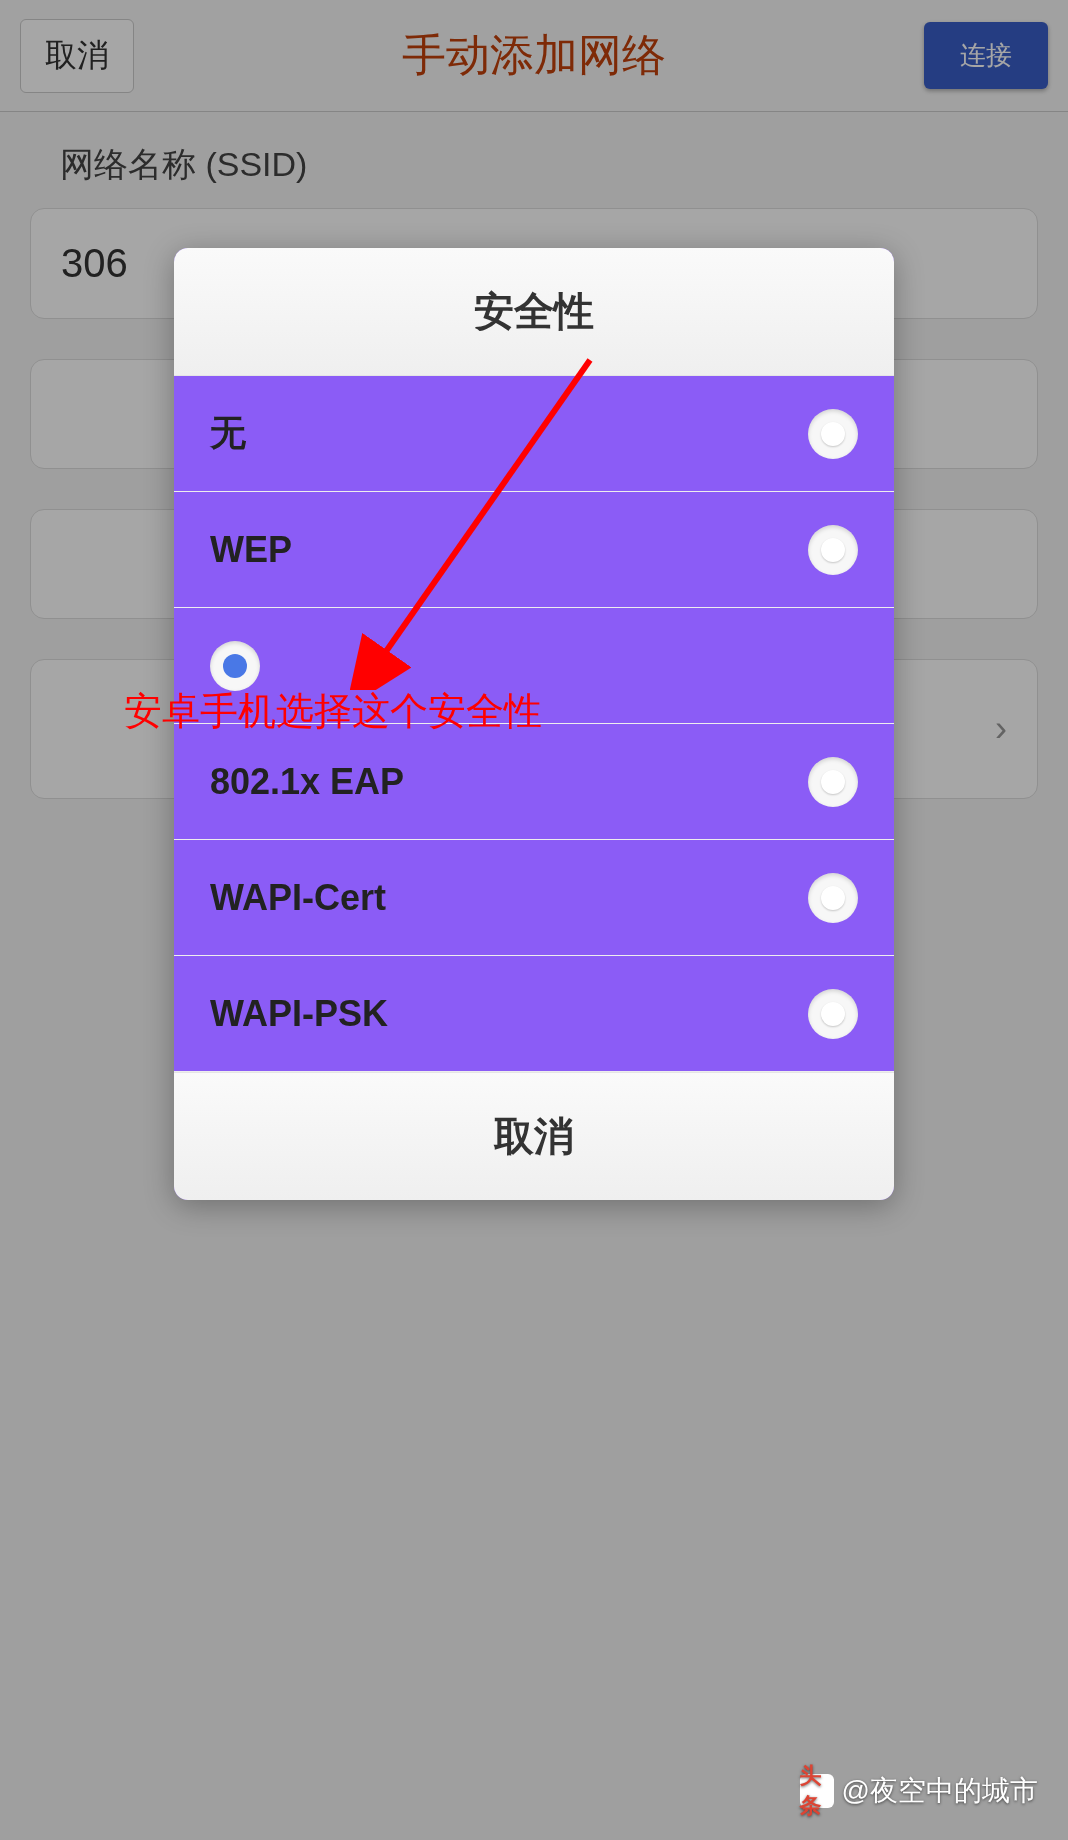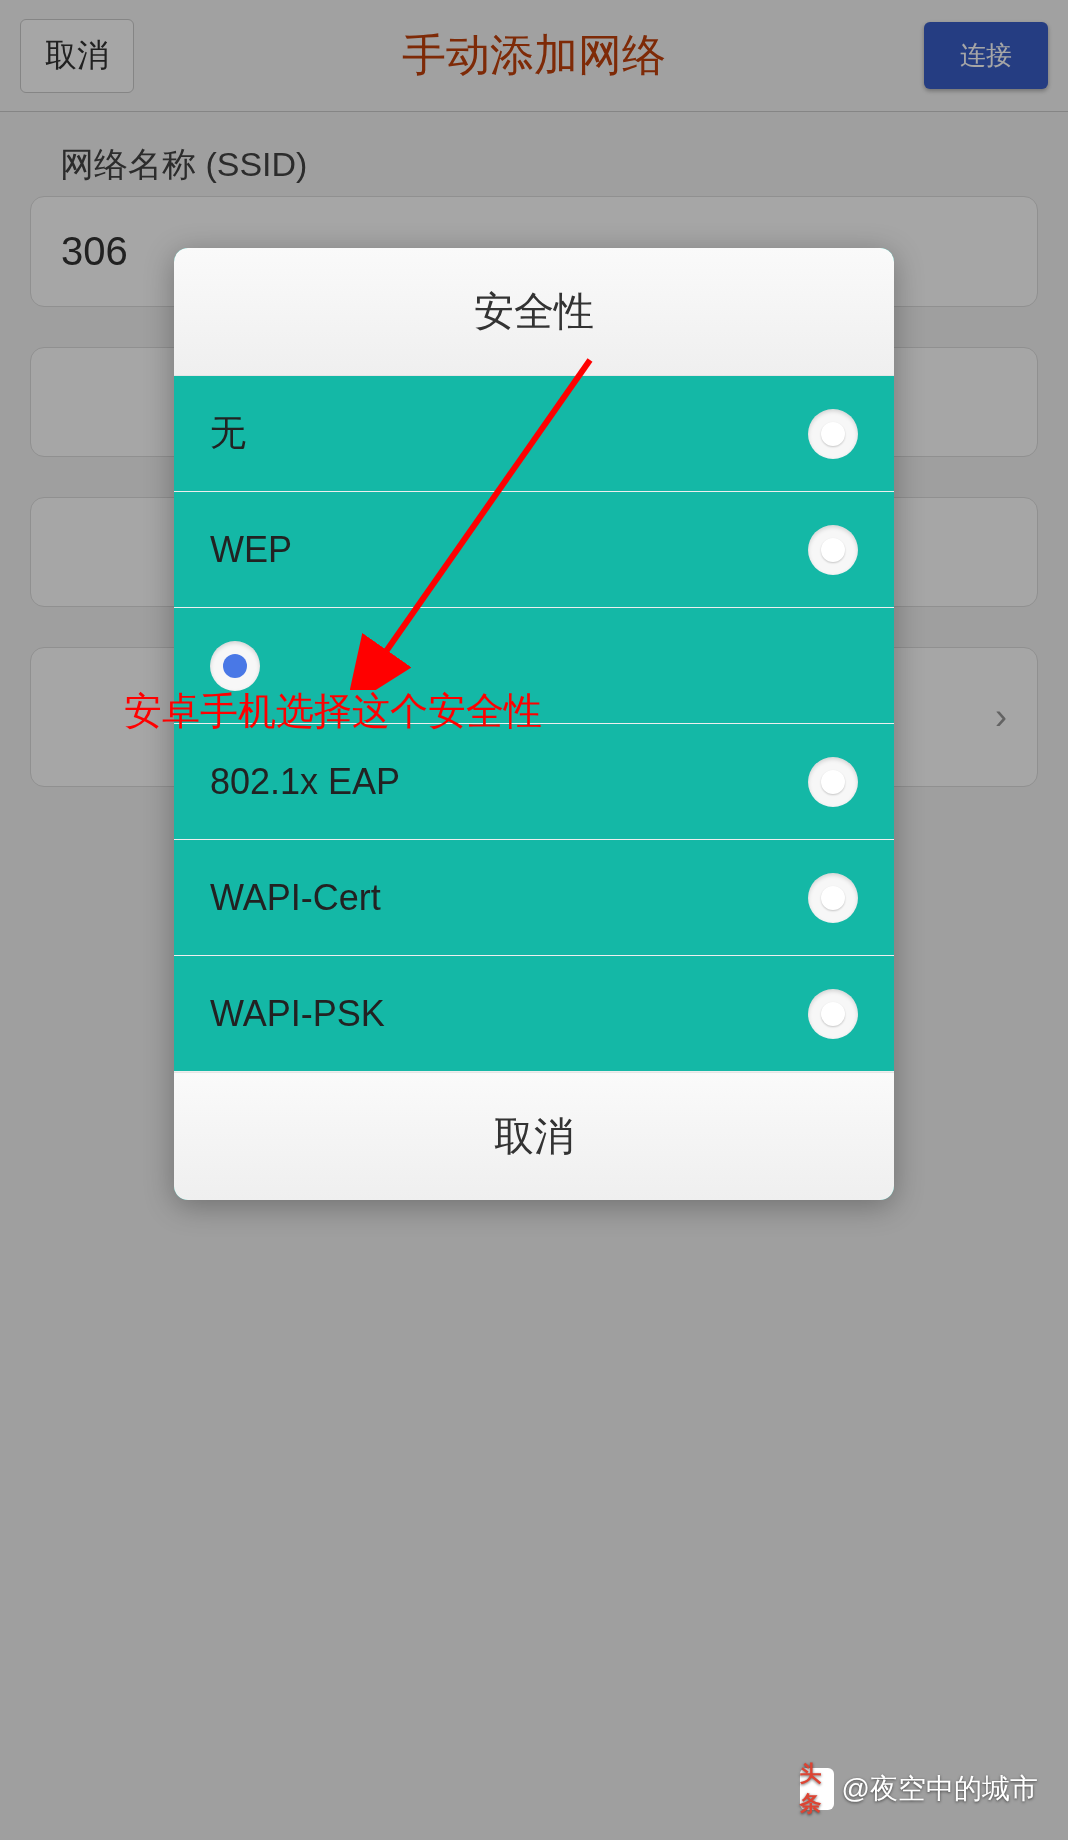--- a/index.html
+++ b/index.html
@@ -50,21 +50,21 @@
       padding: 16px 36px;
       box-shadow: 0 2px 4px rgba(0,0,0,0.3);
     }
     .bg-content {
       padding: 30px;
     }
     .field-label {
       font-size: 34px;
       color: #444;
       margin-left: 30px;
-      margin-bottom: 8px;
+      margin-bottom: 20px;
     }
     .input-card {
       background: #fff;
       border: 1px solid #ddd;
       border-radius: 14px;
       padding: 32px 30px;
       font-size: 40px;
       color: #333;
       margin-bottom: 40px;
     }
@@ -81,24 +81,25 @@
       position: absolute;
       inset: 0;
       background: rgba(0,0,0,0.35);
       display: flex;
       align-items: flex-start;
       justify-content: center;
     }
     .modal {
       margin-top: 248px;
       width: 720px;
-      background: #14b8a6;
+      background: #8b5cf6;
       border-radius: 14px;
       overflow: hidden;
       box-shadow: 0 6px 30px rgba(0,0,0,0.3);
+      font-weight: bold;
     }
     .modal-header {
       background: linear-gradient(#fafafa, #efefef);
       text-align: center;
       padding: 36px 0;
       font-size: 40px;
       color: #333;
       border-bottom: 1px solid #e5e5e5;
     }
     .option-row {
@@ -165,21 +166,21 @@
       right: 30px;
       color: #fff;
       font-size: 28px;
       display: flex;
       align-items: center;
       gap: 8px;
       text-shadow: 0 1px 3px rgba(0,0,0,0.6);
     }
     .watermark-logo {
       width: 34px;
-      height: 42px;
+      height: 34px;
       border-radius: 6px;
       background: #fff;
       color: #d43;
       display: flex;
       align-items: center;
       justify-content: center;
       font-size: 22px;
       font-weight: bold;
     }
   </style>

